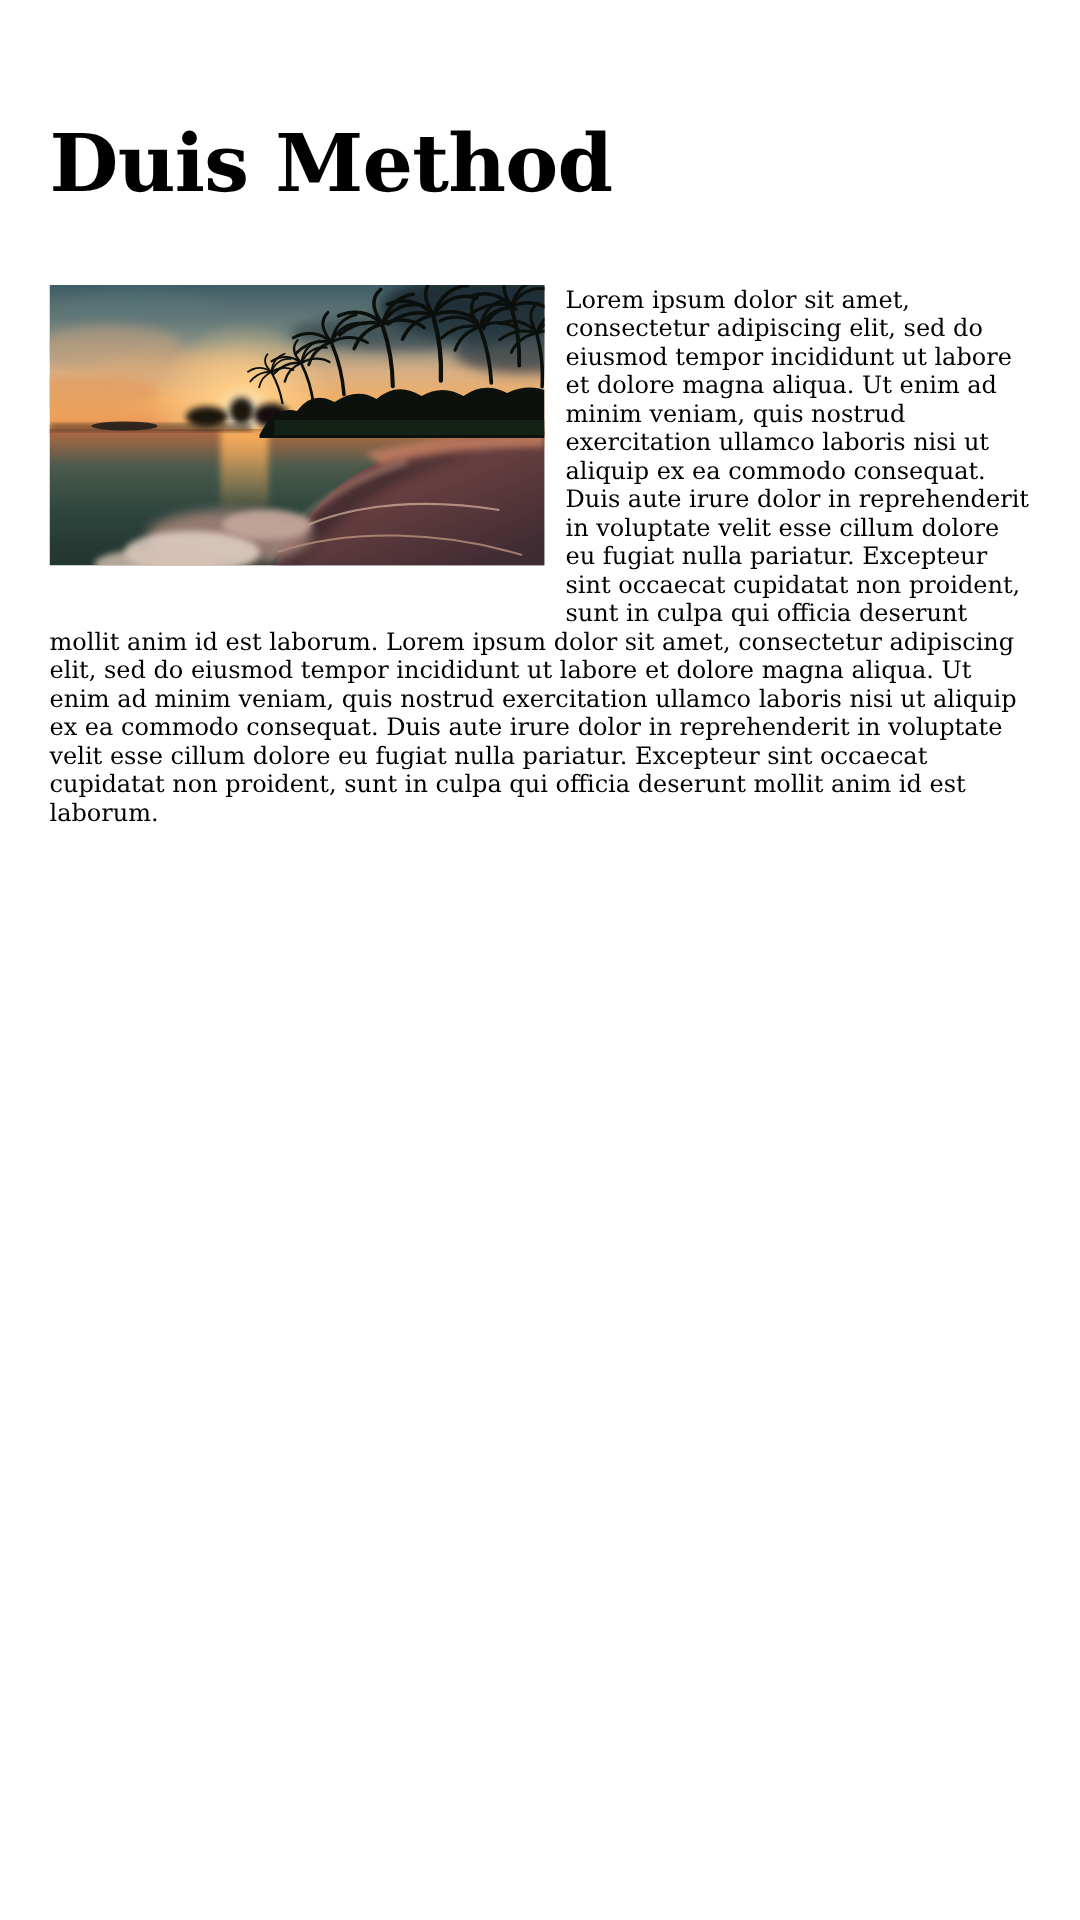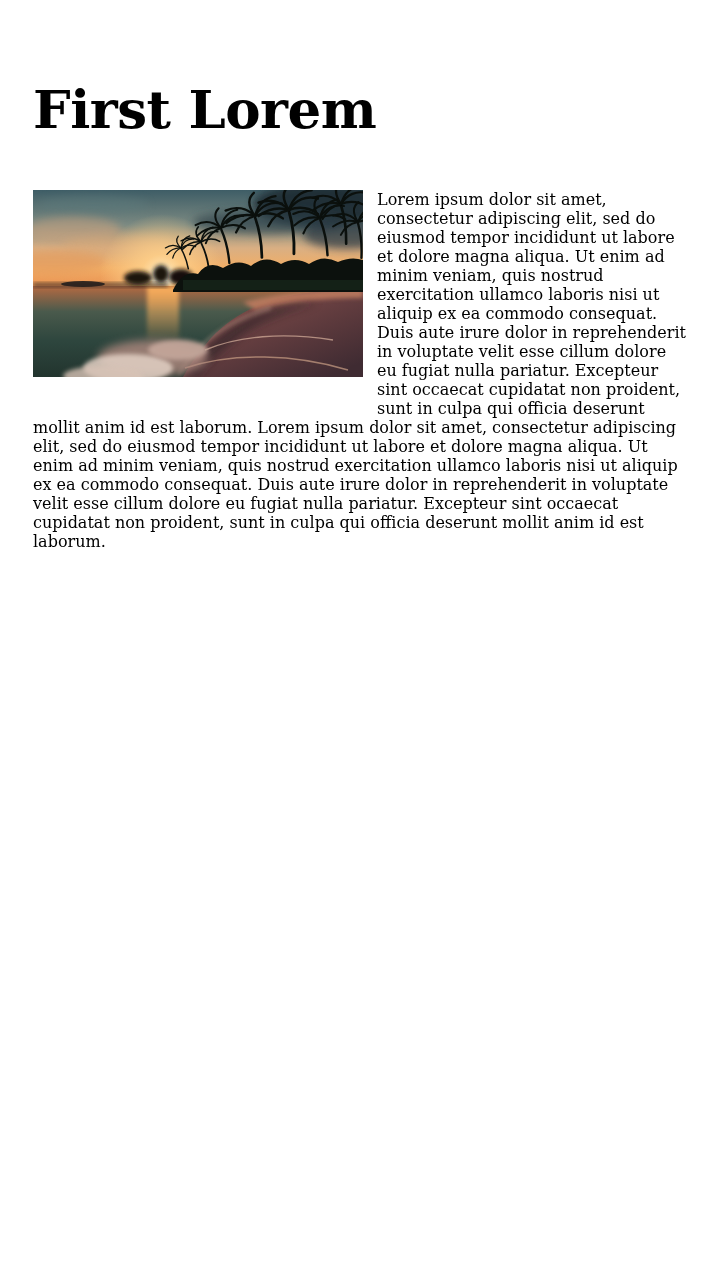--- a/index.html
+++ b/index.html
@@ -43,21 +43,21 @@
     padding: 0;
     line-height: 0;
   }
   figure.photo svg { display: block; width: 330px; height: 187px; }
 </style>
 </head>
 <body>
 
 <div class="page">
 
-  <h1 class="page-title">First Lorem</h1>
+  <h1 class="page-title">Duis Method</h1>
 
   <p class="body-copy">
     </p><figure class="photo" role="img" aria-label="Tropical beach at sunset: orange sun low over the sea at left, dark palm trees silhouetted at right, waves washing onto pink-brown sand">
       <svg viewBox="0 0 330 187" xmlns="http://www.w3.org/2000/svg">
         <defs>
           <linearGradient id="sky" x1="0" y1="0" x2="0" y2="1">
             <stop offset="0" stop-color="#3e5d66"></stop>
             <stop offset="0.35" stop-color="#7c8a82"></stop>
             <stop offset="0.58" stop-color="#d9af83"></stop>
             <stop offset="0.78" stop-color="#f2ae66"></stop>

